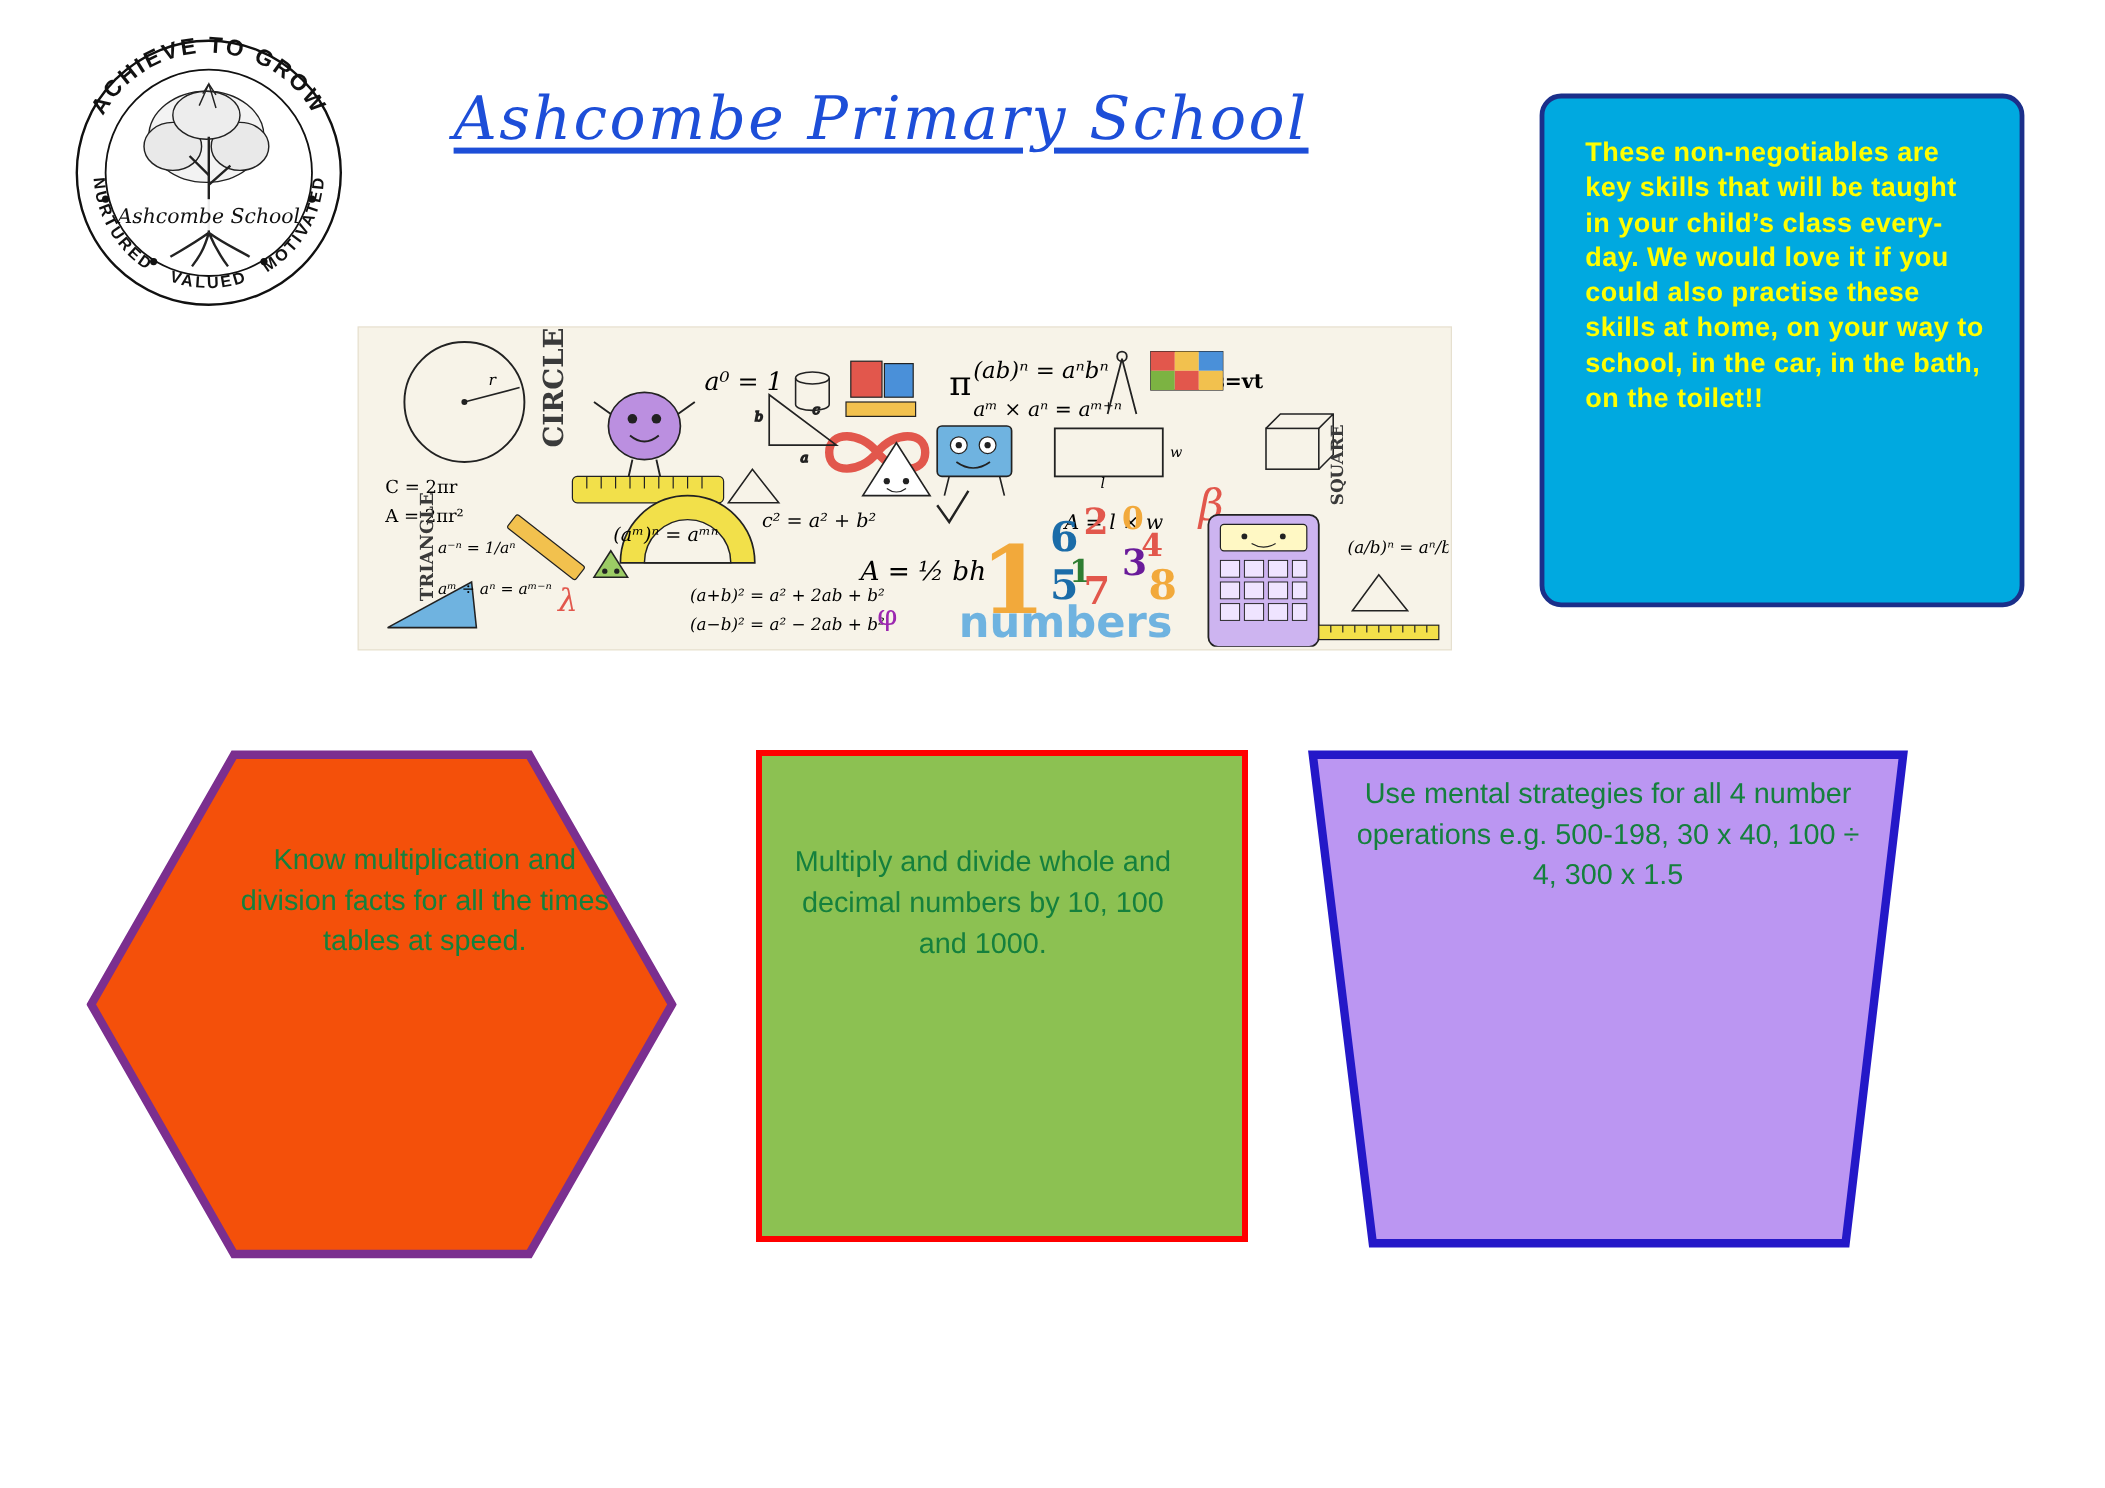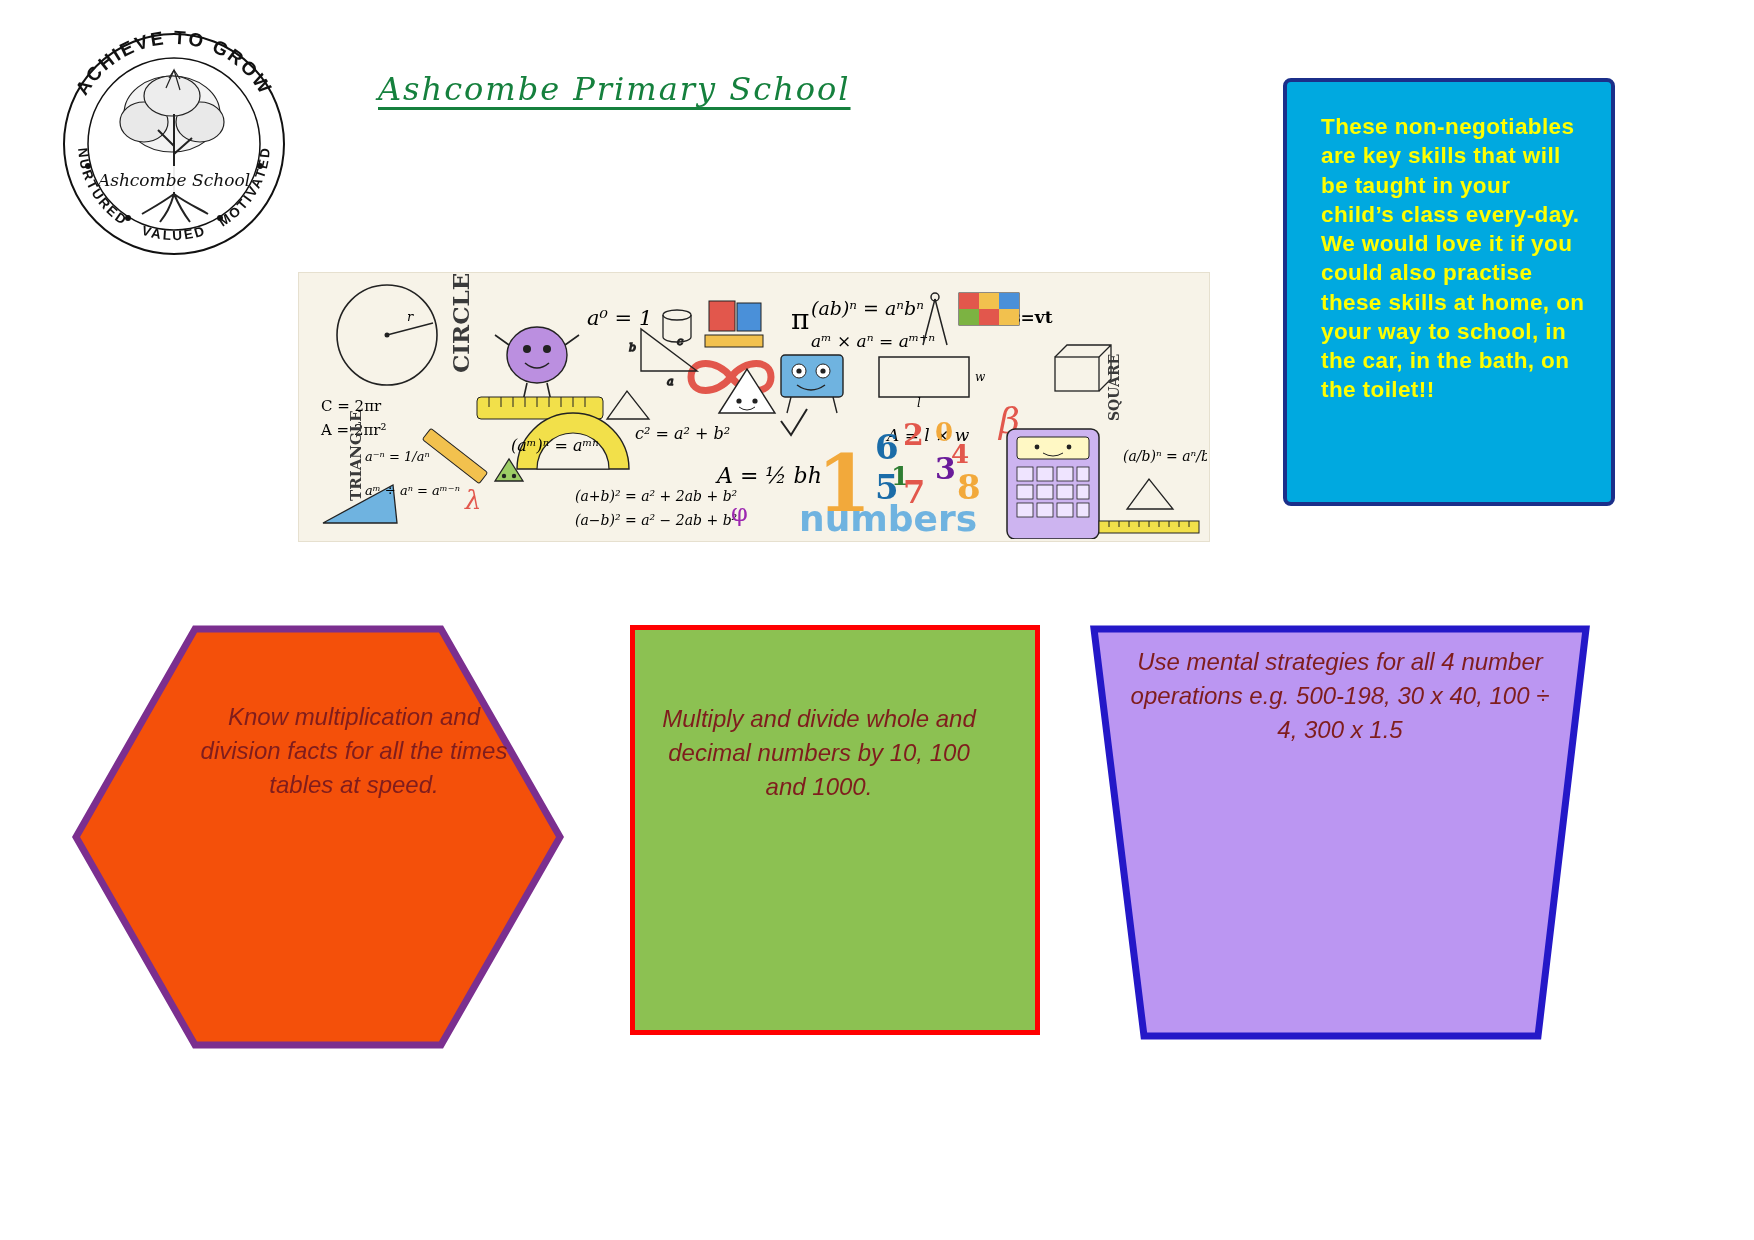--- a/index.html
+++ b/index.html
@@ -28,23 +28,23 @@
   
   .title-block {
     position: absolute;
     left: 378px;
     top: 70px;
     width: 700px;
   }
   .title-line {
     font-family: "DejaVu Serif", serif;
     font-style: italic;
-    font-size: 32px;
+    font-size: 50px;
     letter-spacing: 2px;
-    color: #15803d;
+    color: #1d4ed8;
     text-decoration: underline;
     text-underline-offset: 7px;
     margin-bottom: 36px;
     white-space: nowrap;
   }
 
   
   #banner {
     position: absolute;
     left: 298px;
@@ -55,46 +55,45 @@
     border: 1px solid #e6e0cf;
     overflow: hidden;
   }
   #banner svg { display:block; }
 
   
   #info-box {
     position: absolute;
     left: 1283px;
     top: 78px;
-    width: 332px;
+    width: 404px;
     height: 428px;
     background: #00a9e0;
     border: 4px solid #1b2f8a;
-    border-radius: 8px;
+    border-radius: 18px;
     box-sizing: border-box;
     padding: 30px 26px 20px 34px;
   }
   #info-box p {
     margin: 0;
     color: #ffff00;
     font-weight: bold;
     font-size: 22.5px;
     line-height: 1.30;
     letter-spacing: 0.4px;
   }
 
   
   .shape-text {
     position: absolute;
     text-align: center;
-    color: #7f1d1d;
+    color: #15803d;
     font-size: 24px;
     line-height: 1.42;
     z-index: 5;
-    font-style: italic;
   }
 
   
   #hex-wrap {
     position: absolute;
     left: 72px;
     top: 625px;
     width: 492px;
     height: 425px;
   }

